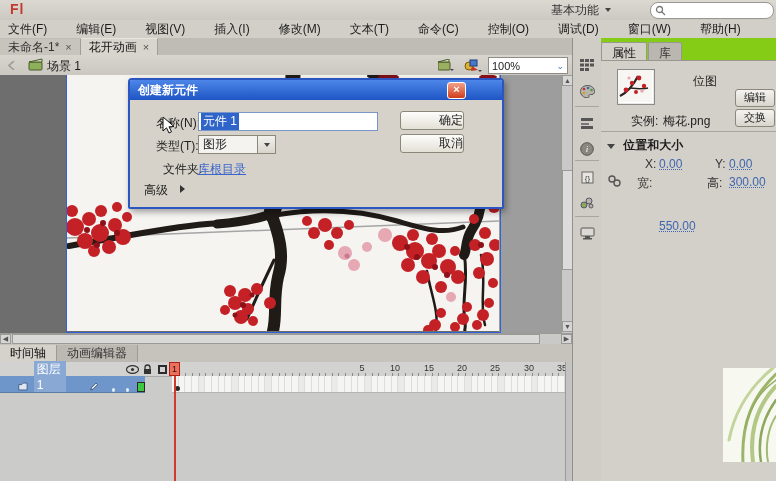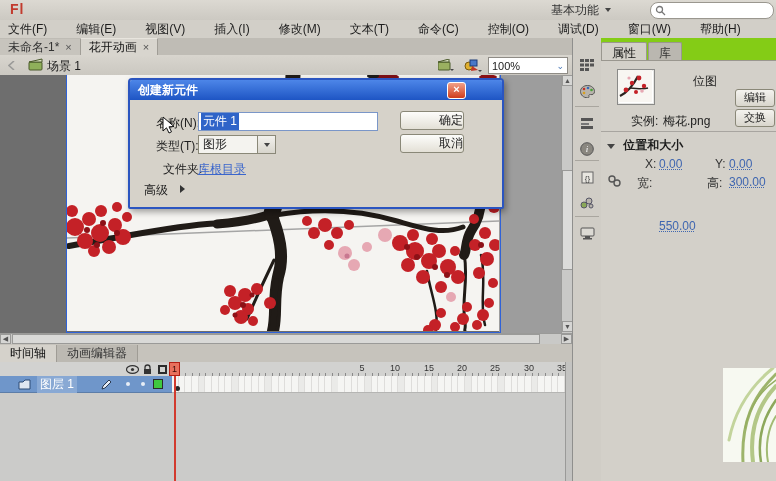--- a/index.html
+++ b/index.html
@@ -71,21 +71,21 @@
   
   .timeline{left:0;top:344px;width:572px;height:137px;background:#cbcbc9;}
   .tltabs{left:0;top:0;width:572px;height:18px;background:#c6c3bc;display:flex;align-items:flex-end;border-bottom:1px solid #9a9a98;}
   .tltab{height:17px;padding:0 10px;display:flex;align-items:center;background:#bcb9b2;border-right:1px solid #9f9c95;color:#333;}
   .tltab.active{background:#d5d2cb;color:#111;}
   .tlheader{left:0;top:18px;width:572px;height:14px;background:#d2d2d0;border-bottom:1px solid #a8a8a6;}
   .ruler{left:172px;top:0;width:393px;height:14px;font-size:9px;color:#333;}
   .ruler::after{content:"";position:absolute;left:0;bottom:0;width:100%;height:3px;
      background:repeating-linear-gradient(90deg,#8a8a8a 0 1px,transparent 1px 6.66px);}
   .rnum{position:absolute;top:1px;width:20px;text-align:center;}
-  .layerrow{left:0;top:32px;width:176px;height:16px;background:#6f96ca;border-bottom:1px solid #5c7da8;display:flex;align-items:center;color:#fff;}
+  .layerrow{left:0;top:32px;width:145px;height:16px;background:#6f96ca;border-bottom:1px solid #5c7da8;display:flex;align-items:flex-end;color:#fff;}
   .framesrow{left:172px;top:32px;width:393px;height:16px;border-bottom:1px solid #b5b5b3;
      background:
        repeating-linear-gradient(90deg,rgba(0,0,0,0) 0 5.66px,#dedddb 5.66px 6.66px),
        repeating-linear-gradient(90deg,#f5f5f3 0 26.64px,#eaeae8 26.64px 33.3px);}
   .playheadline{left:174px;top:18px;width:2px;height:122px;background:#d23a2e;z-index:5;}
   .phmarker{left:169px;top:18px;width:11px;height:14px;background:#e8705c;border:1px solid #b22015;box-sizing:border-box;color:#3a0c08;font-size:9px;text-align:center;line-height:12px;z-index:6;}
   .tlvscroll{left:565px;top:18px;width:7px;height:122px;background:#c3c3c1;border-left:1px solid #9a9a98;}
 
   .greensq{width:10px;height:10px;background:#3fc83f;border:1px solid #2a2a2a;box-sizing:border-box;}
   .dot{width:4px;height:4px;border-radius:50%;background:#e8eef6;}

